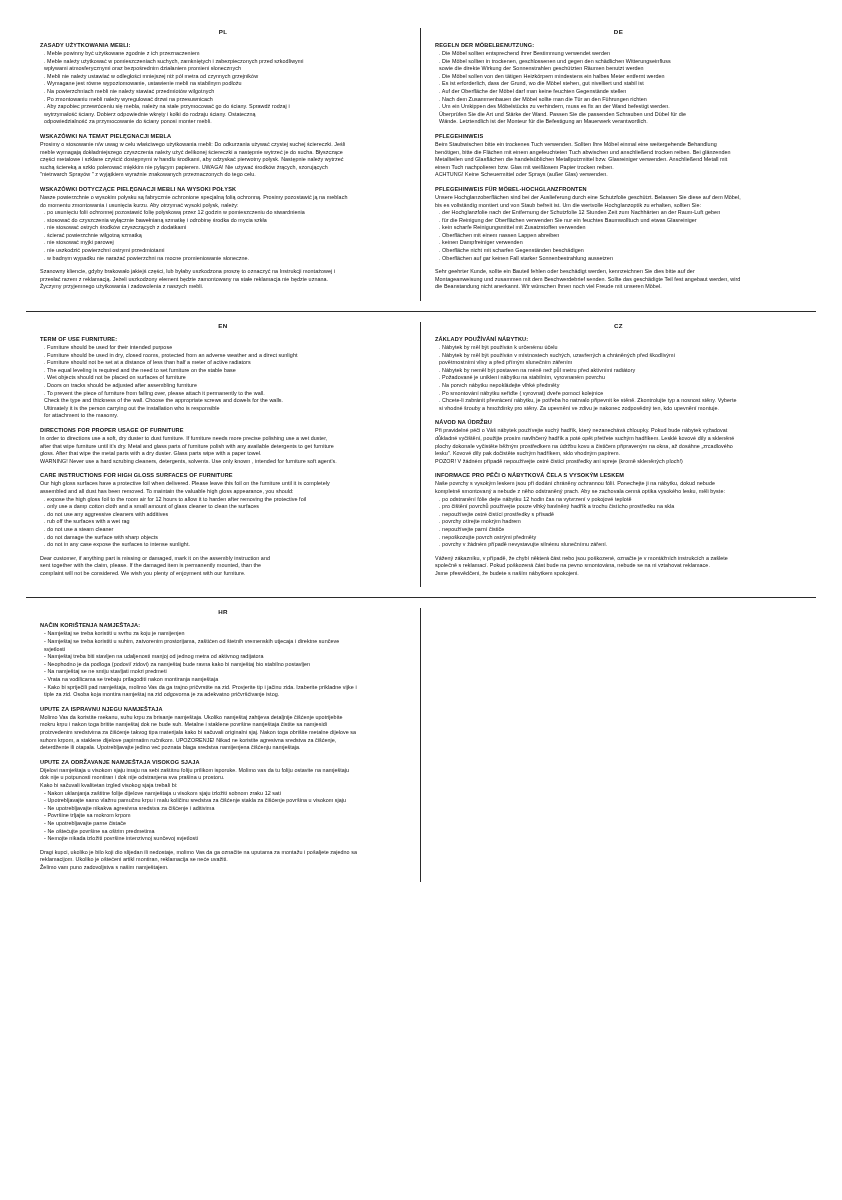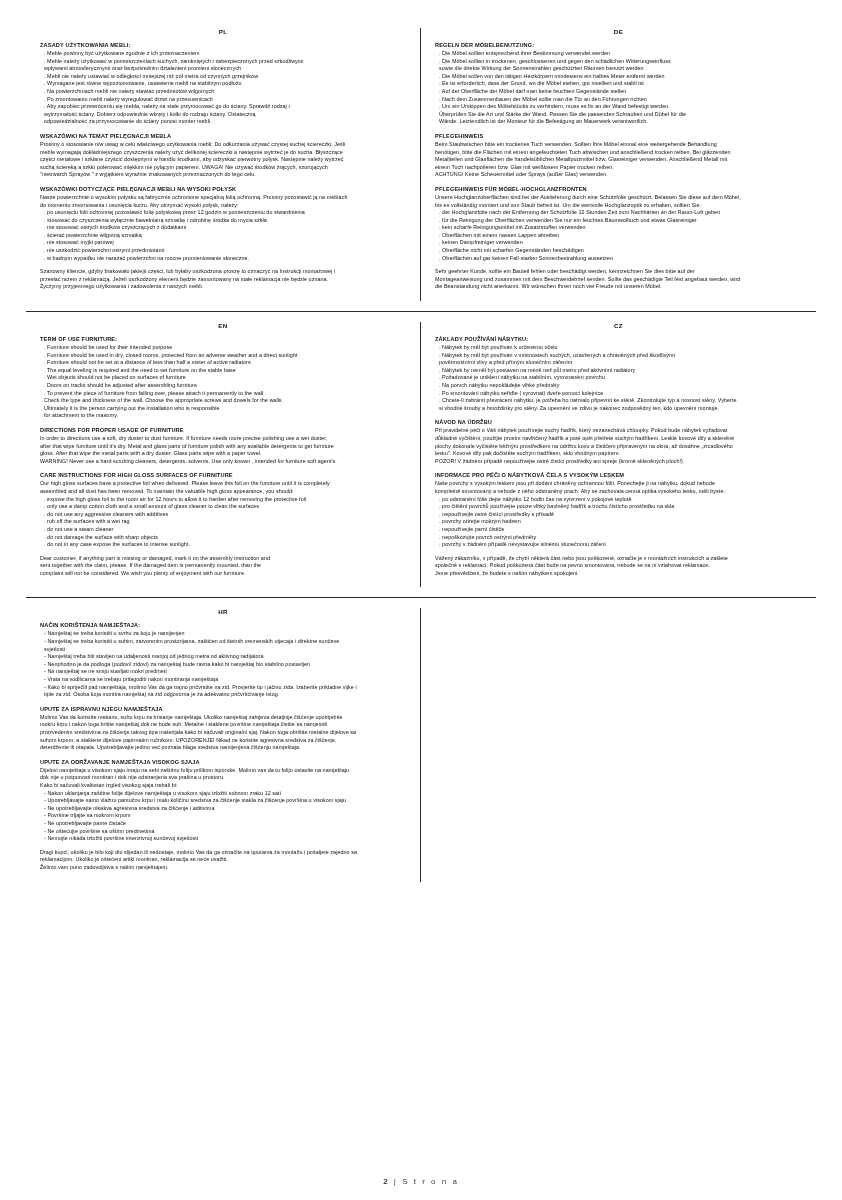--- a/index.html
+++ b/index.html
@@ -305,19 +305,14 @@
       <div class="block">
         <p class="line" style="margin-top:6px">Dragi kupci, ukoliko je bilo koji dio slijedan ili nedostaje, molimo Vas da ga označite na uputama za montažu i pošaljete zajedno sa</p>
         <p class="line">reklamacijom. Ukoliko je oštećeni artikl montiran, reklamacija se neće uvažiti.</p>
         <p class="line">Želimo vam puno zadovoljstva s našim namještajem.</p>
       </div>
     </div>
 
     <div class="cell half-empty"></div>
   </div>
 
-  <div class="footer">
-    <b>2</b>
-    <span>|</span>
-    <span>S t r o n a</span>
-  </div>
 
 </div>
 
 </body></html>

